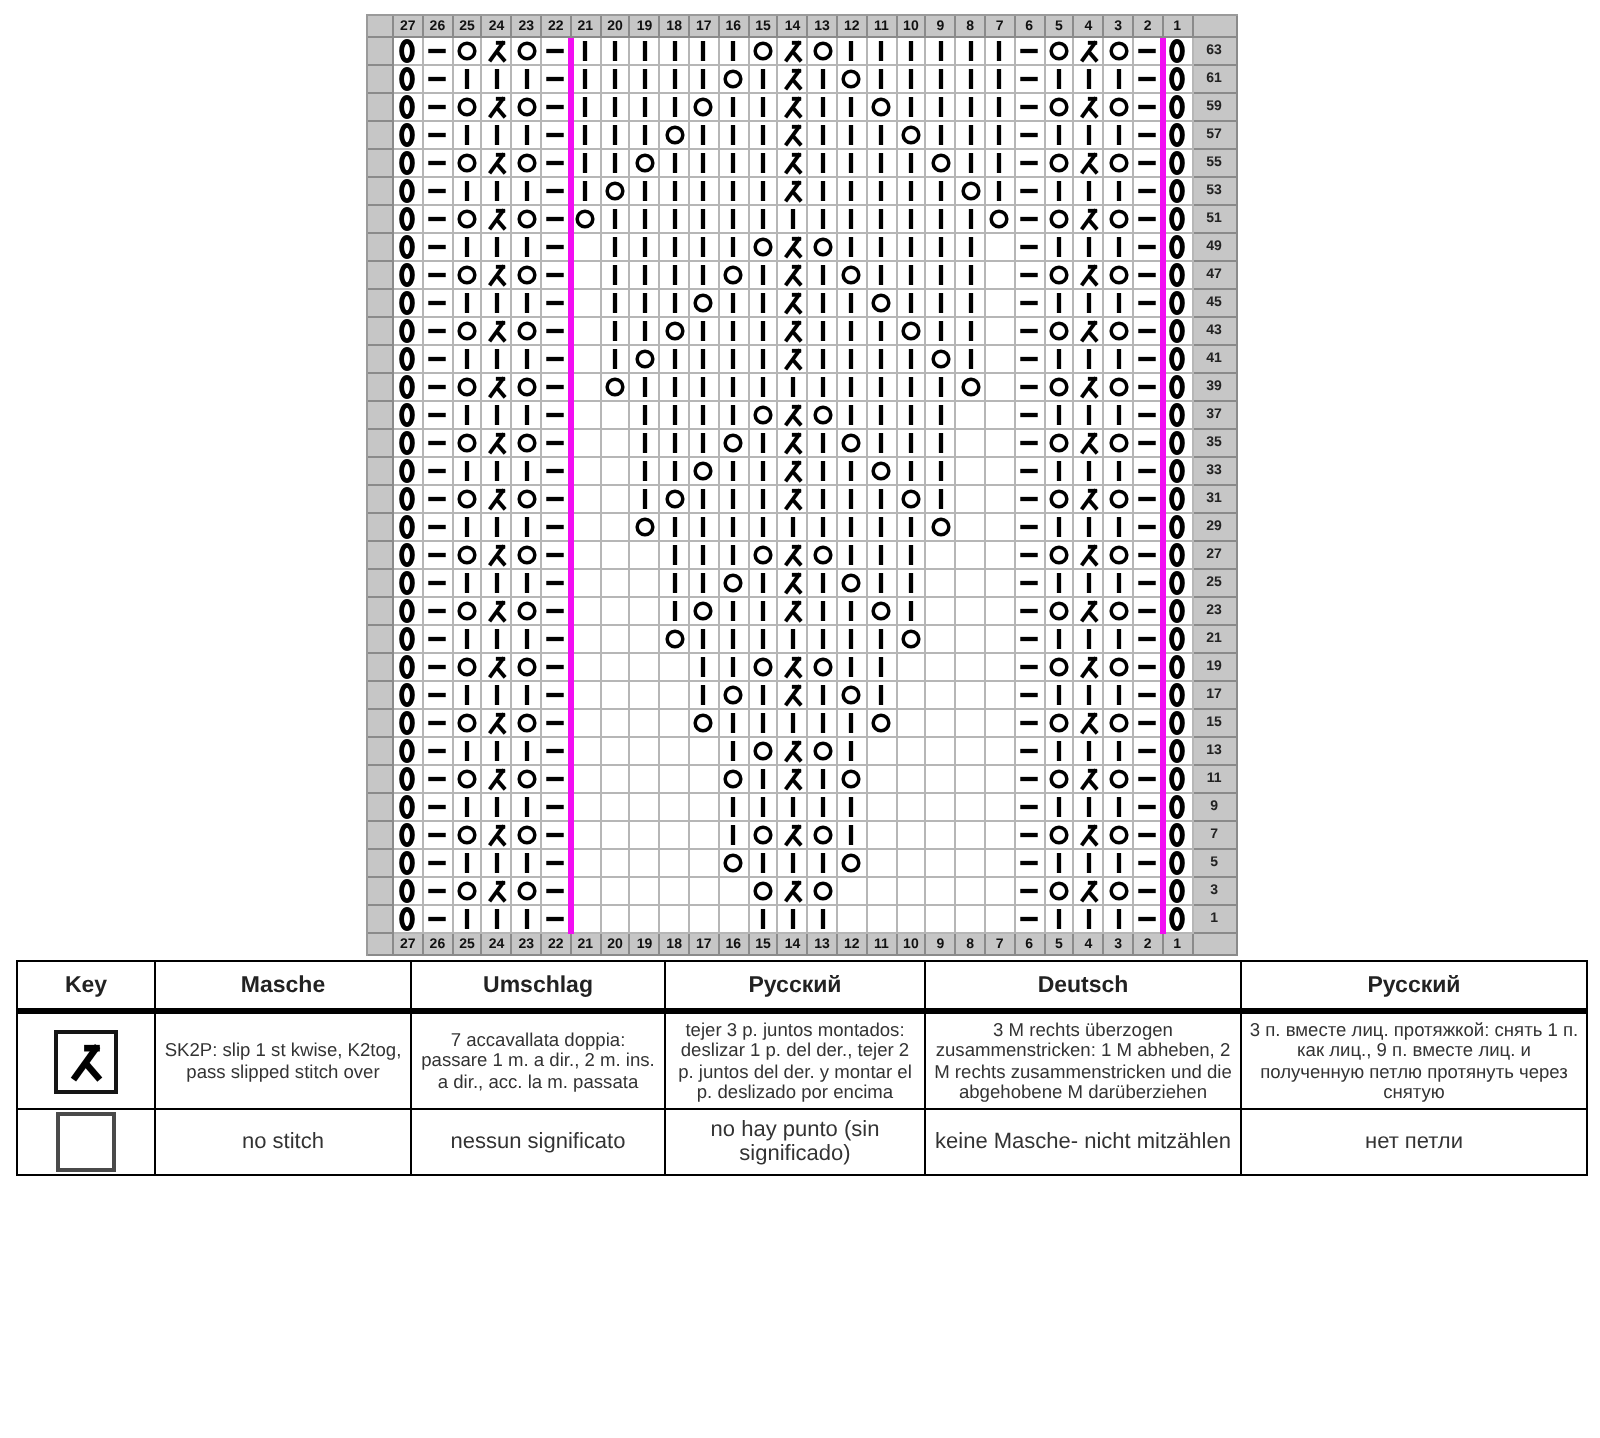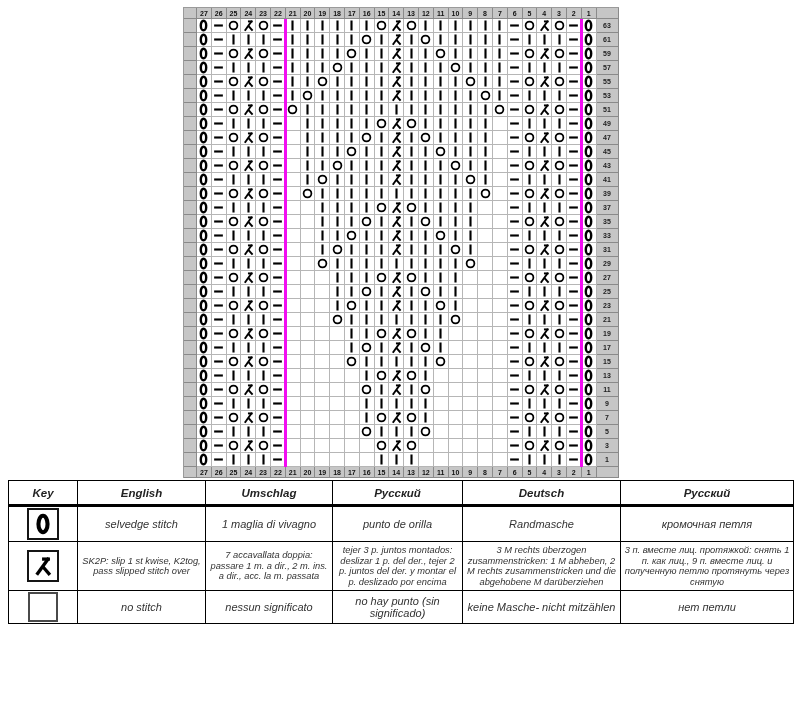--- a/index.html
+++ b/index.html
@@ -17,21 +17,21 @@
   .gut{background:#c6c6c6;border-right:1px solid #8a8a8a;border-bottom:1px solid #8a8a8a;}
   .rn{background:#c6c6c6;border-right:1px solid #8a8a8a;border-bottom:1px solid #8a8a8a;
       font-size:7px;font-weight:bold;color:#222;}
   .sym{width:13px;height:13px;display:block;}
   .repeat-line{position:absolute;top:11px;height:448px;width:2.4px;}
 
   
   .key-table{position:absolute;left:8px;top:480px;width:785px;border-collapse:collapse;
              table-layout:fixed;}
   .key-table th,.key-table td{border:1.6px solid #000;text-align:center;vertical-align:middle;
-             font-size:11px;color:#333;padding:1px 3px;font-style:italic;}
+             font-size:11px;color:#333;padding:1px 3px;}
   .key-table th{font-size:11.5px;font-weight:bold;color:#222;border-bottom:3px solid #000;}
   .key-table tr.sk2p td{font-size:9.3px;line-height:10.5px;}
   .icon-cell{background:#fff;}
   .key-box{width:28px;height:28px;margin:0 auto;border:2.2px solid #151515;
            display:flex;align-items:center;justify-content:center;}
   .key-box .sym{width:22px;height:22px;}
   .key-box.empty{border:2px solid #4a4a4a;width:26px;height:26px;}
 </style>
 </head>
 <body>
@@ -3986,42 +3986,28 @@
       <col style="width:69px">
         <col style="width:128px">
         <col style="width:127px">
       <col style="width:130px">
         <col style="width:158px">
         <col style="width:173px">
     </colgroup>
     <thead>
       <tr style="height:25px">
         <th>Key</th>
-        <th>English</th>
+        <th>Masche</th>
         <th>Umschlag</th>
         <th>Русский</th>
         <th>Deutsch</th>
         <th>Русский</th>
       </tr>
     </thead>
     <tbody>
-      <tr style="height:34px">
-        <td class="icon-cell">
-            <div class="key-box">
-              <svg class="sym" viewBox="0 0 14 14" fill="none" stroke="#000" xmlns="http://www.w3.org/2000/svg">
-                <ellipse cx="7" cy="7" rx="2.9" ry="5.2" stroke-width="2.6"></ellipse>
-              </svg>
-            </div>
-          </td>
-        <td>selvedge stitch</td>
-        <td>1 maglia di vivagno</td>
-        <td>punto de orilla</td>
-        <td>Randmasche</td>
-        <td>кромочная петля</td>
-      </tr>
       <tr style="height:49px" class="sk2p">
         <td class="icon-cell">
             <div class="key-box">
               <svg class="sym" viewBox="0 0 14 14" fill="none" stroke="#000" xmlns="http://www.w3.org/2000/svg">
                 <line x1="10.7" y1="1.9" x2="3" y2="12.6" stroke-width="2.1"></line>
                 <line x1="6.8" y1="7.3" x2="11.4" y2="12.6" stroke-width="2.1"></line>
                 <line x1="11.4" y1="2.6" x2="6.4" y2="2.6" stroke-width="2.1"></line>
               </svg>
             </div>
           </td>

